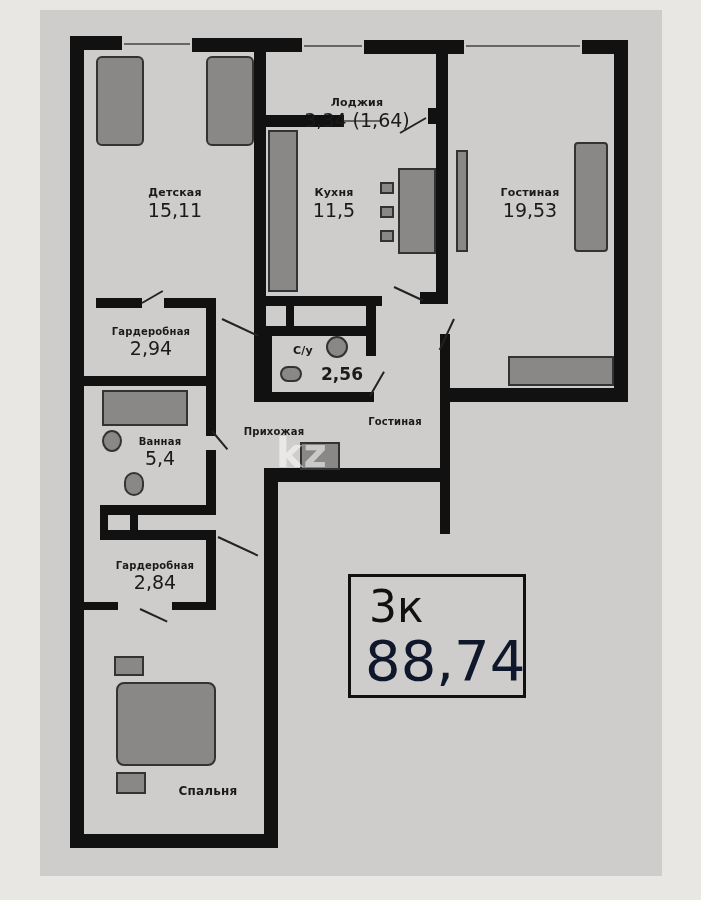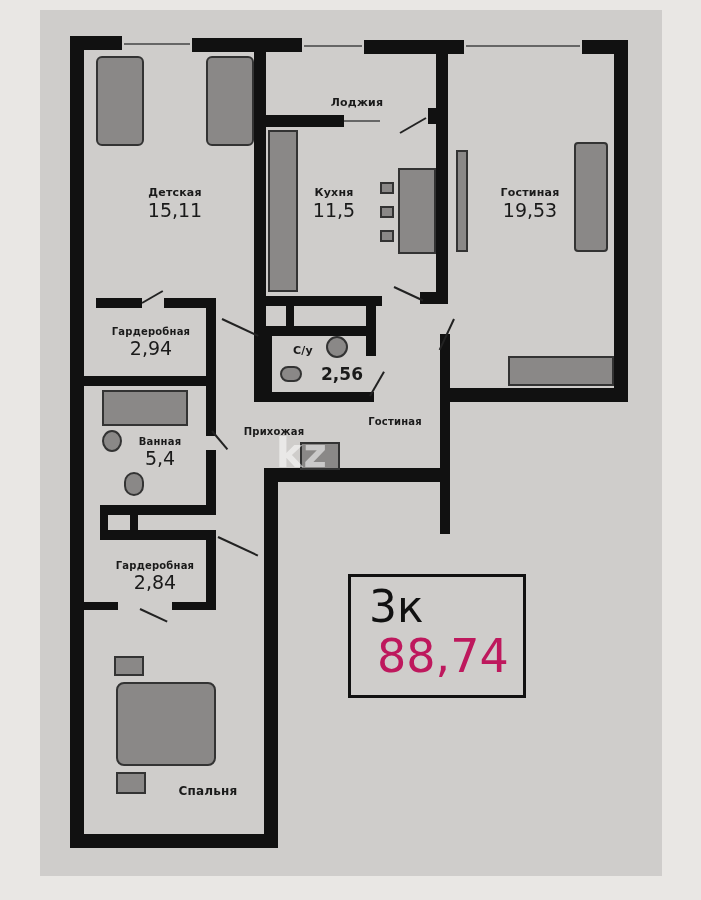--- a/index.html
+++ b/index.html
@@ -7,21 +7,21 @@
   .paper{position:absolute;left:40px;top:10px;width:622px;height:866px;background:#cfcdcb;}
   .w{position:absolute;background:#111;}
   .win{position:absolute;height:2px;background:#666;}
   .lbl{position:absolute;color:#1a1a1a;text-align:center;white-space:nowrap;}
   .name{font-size:11px;font-weight:bold;letter-spacing:0.2px;}
   .area{font-size:19px;}
   .furn{position:absolute;background:#8a8887;border:2px solid #333;box-sizing:border-box;}
   .door{position:absolute;height:2px;background:#222;transform-origin:0 50%;}
   .summary{position:absolute;left:348px;top:574px;width:178px;height:124px;border:3px solid #111;box-sizing:border-box;}
   .summary .rooms{position:absolute;left:18px;top:8px;font-size:44px;color:#111;line-height:1;}
-  .summary .total{position:absolute;left:26px;top:56px;font-size:46px;color:#be185d;line-height:1;}
+  .summary .total{position:absolute;left:14px;top:56px;font-size:56px;color:#0f172a;line-height:1;}
   .wm{position:absolute;left:276px;top:430px;font-size:40px;font-weight:bold;color:rgba(255,255,255,0.55);letter-spacing:1px;}
 </style>
 </head>
 <body>
 
 <div class="paper"></div>
 
 <div>
 
   <div class="w" style="left:70px;top:36px;width:14px;height:812px;"></div>
@@ -103,20 +103,21 @@
 <div class="furn" style="left:102px;top:390px;width:86px;height:36px;"></div>
 <div class="furn" style="left:124px;top:472px;width:20px;height:24px;border-radius:10px;"></div>
 <div class="furn" style="left:102px;top:430px;width:20px;height:22px;border-radius:50%;"></div>
 <div class="furn" style="left:116px;top:682px;width:100px;height:84px;border-radius:8px;"></div>
 <div class="furn" style="left:114px;top:656px;width:30px;height:20px;"></div>
 <div class="furn" style="left:116px;top:772px;width:30px;height:22px;"></div>
 <div class="furn" style="left:300px;top:442px;width:40px;height:28px;"></div>
 
 <div class="lbl" style="left:282px;top:60px;width:150px;margin-top:36px;">
   <div class="name">Лоджия</div>
+  <div class="area">3,34 (1,64)</div>
 </div>
 <div class="lbl" style="left:120px;top:186px;width:110px;">
   <div class="name">Детская</div>
   <div class="area">15,11</div>
 </div>
 <div class="lbl" style="left:294px;top:186px;width:80px;">
   <div class="name">Кухня</div>
   <div class="area">11,5</div>
 </div>
 <div class="lbl" style="left:480px;top:186px;width:100px;">

